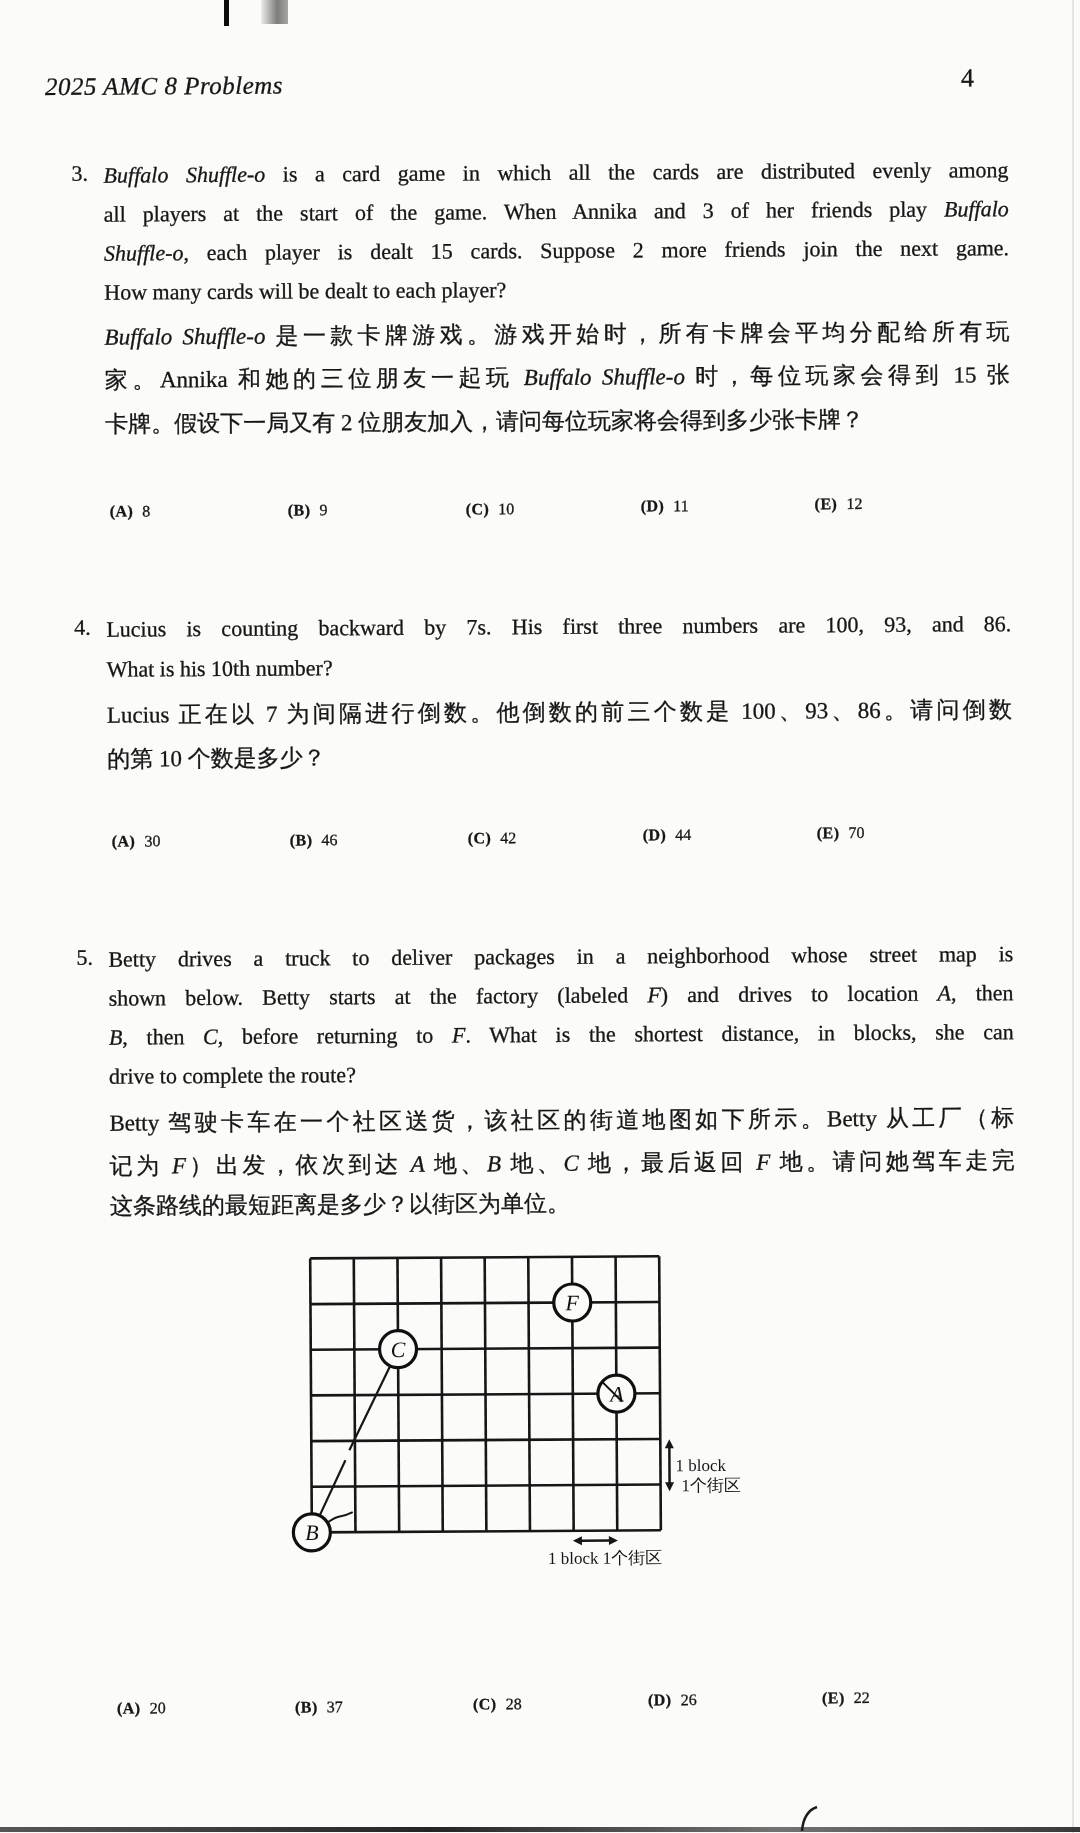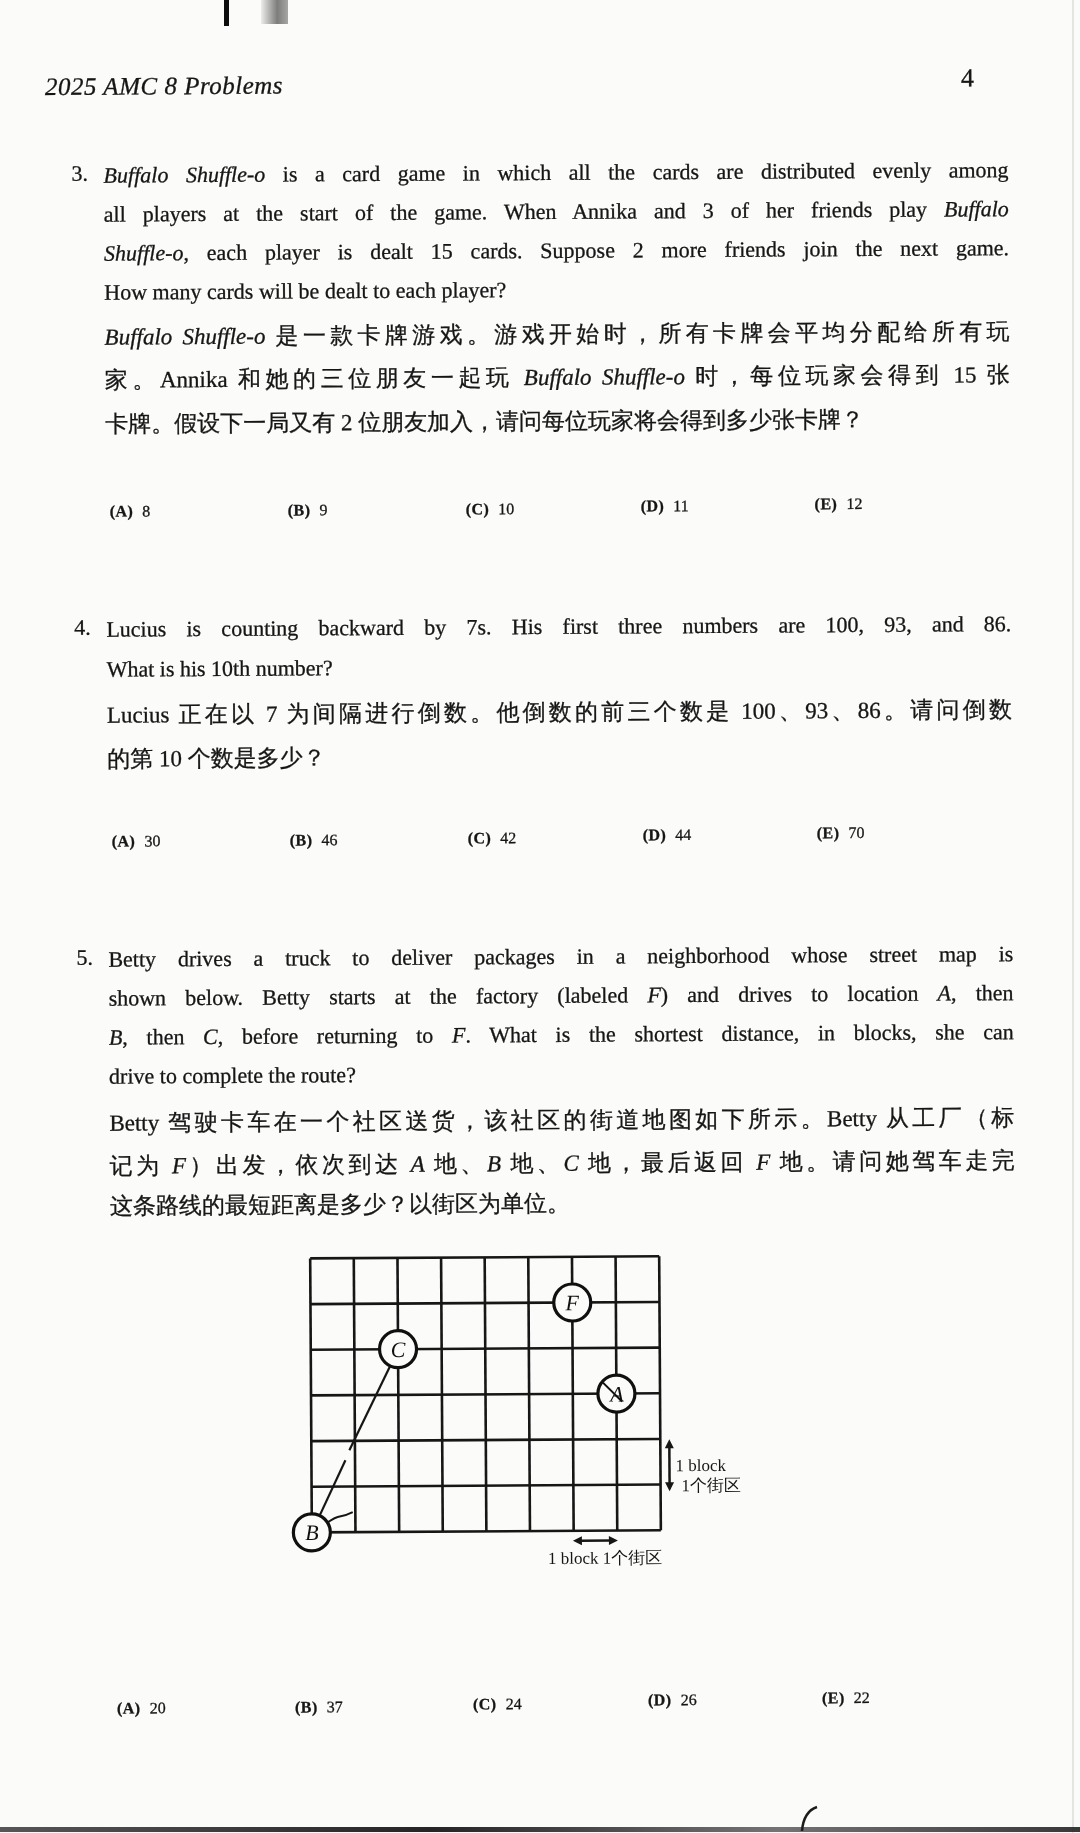--- a/index.html
+++ b/index.html
@@ -137,21 +137,21 @@
           <line x1="306" y1="301" x2="337" y2="301" stroke-width="2.5"></line>
           <polygon points="308,296.5 308,305.5 299,301" stroke="none"></polygon>
           <polygon points="335,296.5 335,305.5 344,301" stroke="none"></polygon>
         </g>
         <text x="331" y="324" font-size="17" fill="#161616" text-anchor="middle">1 block 1个街区</text>
       </svg>
 
       <div>
         <span class="choice" style="left:112px;top:1697px"><b>(A)</b><span>20</span></span>
         <span class="choice" style="left:290px;top:1697px"><b>(B)</b><span>37</span></span>
-        <span class="choice" style="left:468px;top:1695px"><b>(C)</b><span>24</span></span>
+        <span class="choice" style="left:468px;top:1695px"><b>(C)</b><span>28</span></span>
         <span class="choice" style="left:643px;top:1692px"><b>(D)</b><span>26</span></span>
         <span class="choice" style="left:817px;top:1691px"><b>(E)</b><span>22</span></span>
       </div>
     </div>
   </div>
 
   <div class="art-tick"></div>
   <div class="art-smudge"></div>
   <div class="art-right"></div>
   <div class="art-bottom"></div>

